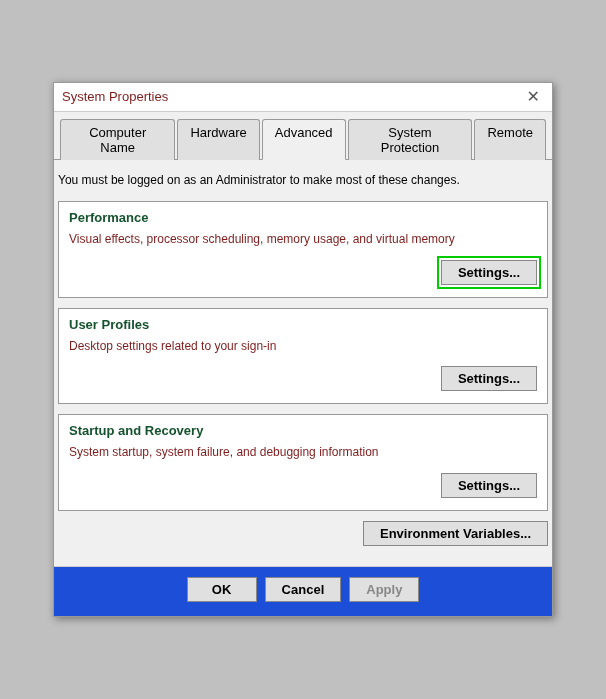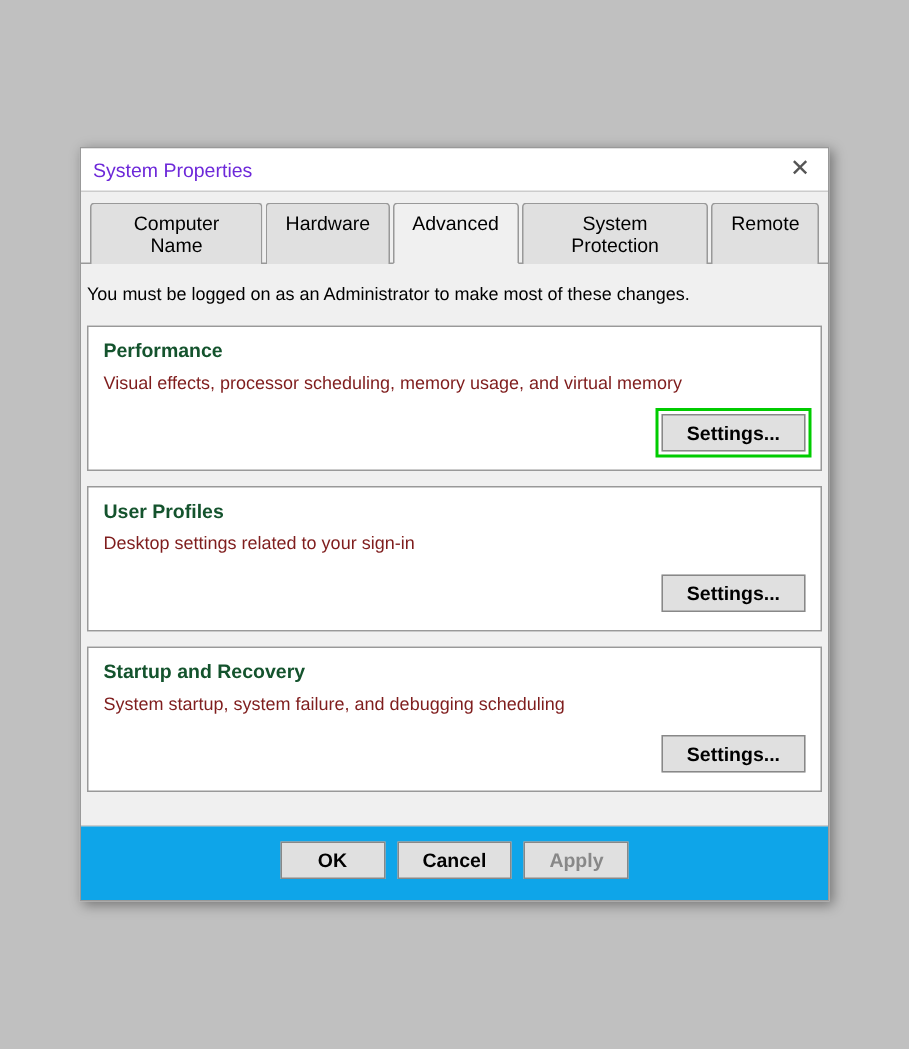--- a/index.html
+++ b/index.html
@@ -23,21 +23,21 @@
       background: #fff;
       display: flex;
       align-items: center;
       justify-content: space-between;
       padding: 6px 8px;
       border-bottom: 1px solid #ccc;
       user-select: none;
     }
     .title-bar-text {
       font-size: 13px;
-      color: #6d28d9;
+      color: #7f1d1d;
     }
     .title-bar-close {
       cursor: pointer;
       font-size: 16px;
       color: #555;
       background: none;
       border: none;
       line-height: 1;
       padding: 0 4px;
     }
@@ -121,21 +121,21 @@
       display: flex;
       justify-content: flex-end;
       margin-top: 6px;
       margin-bottom: 8px;
     }
     .footer-btns {
       display: flex;
       justify-content: center;
       gap: 8px;
       padding: 10px 14px 14px 14px;
-      background: #0ea5e9;
+      background: #1d4ed8;
       border-top: 1px solid #ccc;
       align-items: center;
     }
     .footer-btns .btn {
       min-width: 70px;
     }
   </style>
 </head>
 <body>
 
@@ -168,26 +168,29 @@
     <div class="section">
       <div class="section-title">User Profiles</div>
       <div class="section-desc">Desktop settings related to your sign-in</div>
       <div class="section-btn-row">
         <button class="btn">Settings...</button>
       </div>
     </div>
 
     <div class="section">
       <div class="section-title">Startup and Recovery</div>
-      <div class="section-desc">System startup, system failure, and debugging scheduling</div>
+      <div class="section-desc">System startup, system failure, and debugging information</div>
       <div class="section-btn-row">
         <button class="btn">Settings...</button>
       </div>
     </div>
 
+    <div class="env-row">
+      <button class="btn">Environment Variables...</button>
+    </div>
   </div>
 
   <div class="footer-btns">
     <button class="btn">OK</button>
     <button class="btn">Cancel</button>
     <button class="btn btn-disabled">Apply</button>
   </div>
 </div>
 
 </body></html>

